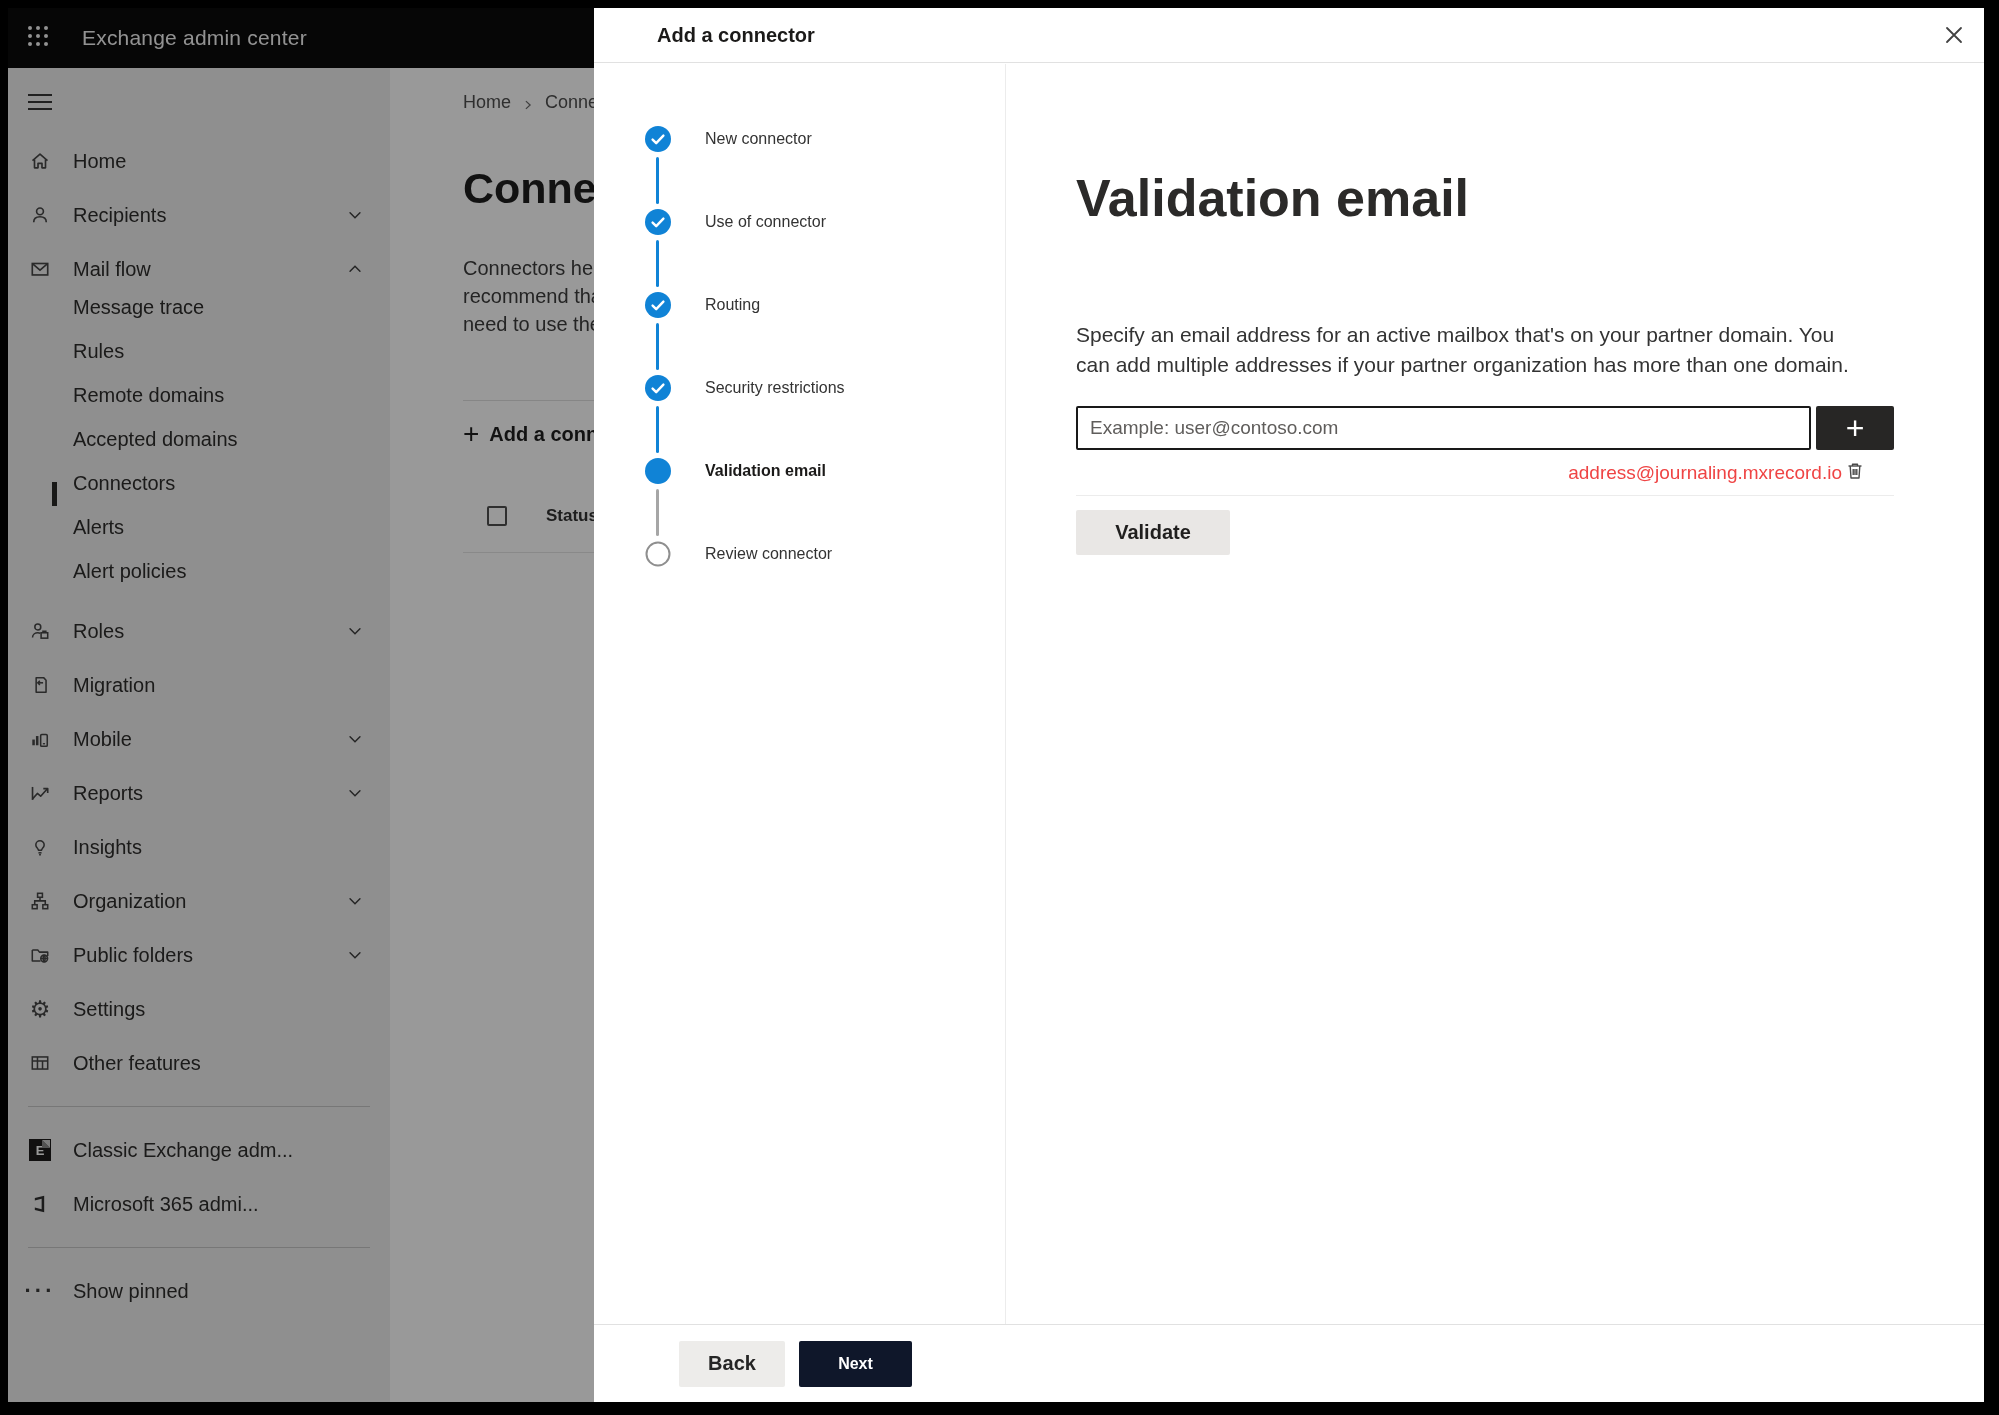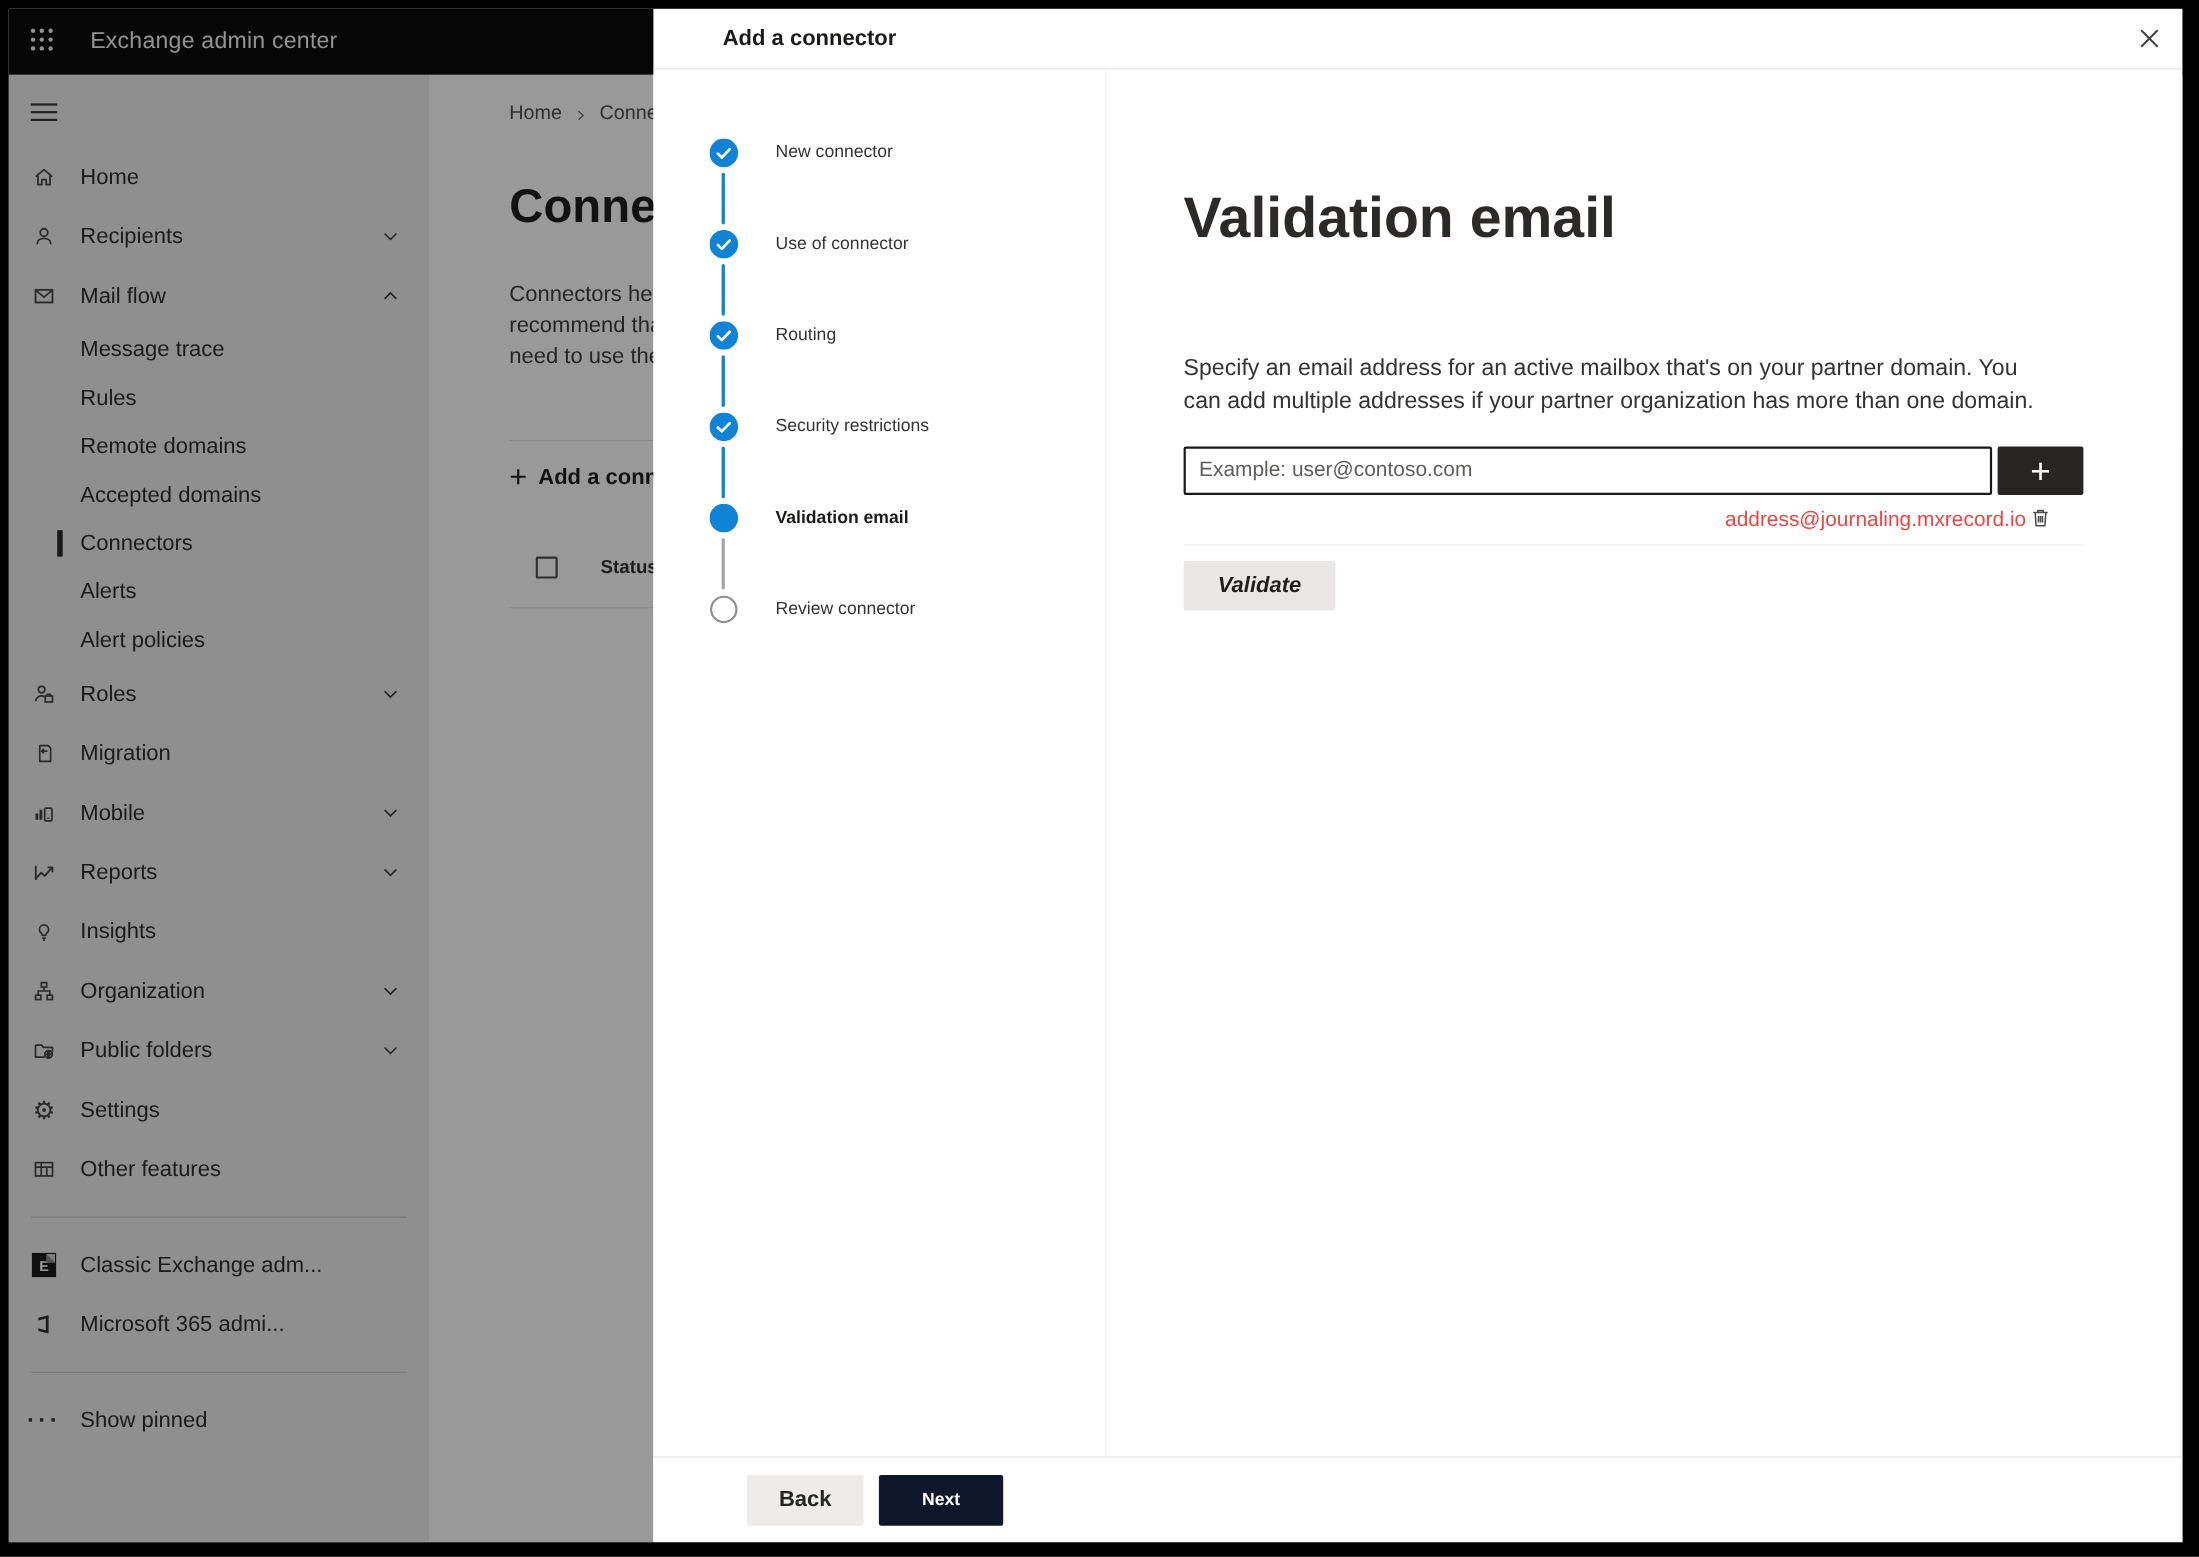--- a/index.html
+++ b/index.html
@@ -16,21 +16,21 @@
   
   .sidebar{position:absolute;left:0;top:60px;width:382px;bottom:0;background:#efefef;overflow:hidden;}
   .burger-row{height:40px;margin-top:14px;display:flex;align-items:center;padding-left:20px;cursor:pointer;}
   .burger{display:inline-block;width:24px;}
   .burger i{display:block;height:2px;background:#383838;margin:5px 0;}
   .side-nav{padding-top:12px;}
   .side-item{height:54px;display:flex;align-items:center;padding-left:20px;position:relative;font-size:20px;color:#2e2d2c;cursor:pointer;}
   .side-item .ic{width:24px;height:24px;margin-right:21px;display:flex;align-items:center;justify-content:center;flex:0 0 24px;}
   .side-item .lbl{flex:1;white-space:nowrap;overflow:hidden;}
   .side-item .chev{margin-right:26px;width:18px;height:18px;}
-  .side-sub{height:44px;display:flex;align-items:center;padding-left:65px;position:relative;font-size:20px;color:#2e2d2c;cursor:pointer;}
+  .side-sub{height:44px;display:flex;padding-left:65px;position:relative;font-size:20px;color:#2e2d2c;cursor:pointer;}
   .side-sub.selected::before{content:"";position:absolute;left:44px;top:10px;width:5px;height:24px;background:#2b2a29;}
   .side-divider{height:1px;background:#c6c6c6;margin:16px 20px;}
   .ic svg{width:22px;height:22px;}
   .gear-glyph{font-size:23px;color:#464646;line-height:1;}
   .dots-glyph{font-size:22px;font-weight:700;color:#3a3a3a;letter-spacing:3px;line-height:1;}
   .logo-sq{position:relative;width:22px;height:22px;background:#1d1c1b;color:#fff;font-size:13px;font-weight:700;
            display:flex;align-items:center;justify-content:center;}
   .logo-sq::after{content:"";position:absolute;right:1px;top:1px;width:8px;height:8px;
            background:linear-gradient(45deg,#8b8b8b 50%,#cfcfcf 50%);}
 
@@ -73,22 +73,22 @@
   .content-desc{margin:92px 0 0 0;font-size:21px;line-height:30px;color:#333;max-width:790px;}
   .email-row{margin-top:26px;display:flex;align-items:stretch;gap:5px;height:44px;}
   .email-input{flex:1;height:44px;border:2px solid #191919;border-radius:2px;padding:0 12px;font-size:19px;
                font-family:"Liberation Sans","DejaVu Sans",sans-serif;color:#1f1f1f;outline:none;}
   .email-input::placeholder{color:#5f5d5b;}
   .add-email-btn{flex:0 0 78px;height:44px;background:#272625;border:none;border-radius:2px;color:#fff;font-size:32px;
                  font-weight:300;line-height:1;cursor:pointer;display:flex;align-items:center;justify-content:center;}
   .address-row{height:46px;display:flex;align-items:center;border-bottom:1px solid #ececec;padding:0 26px 0 14px;}
   .address-text{flex:1;font-size:19px;color:#ef4444;text-align:right;}
   .trash-btn{background:none;border:none;padding:0;width:26px;height:26px;cursor:pointer;display:flex;align-items:center;justify-content:center;}
-  .validate-btn{margin-top:14px;width:138px;height:45px;background:#e9e7e5;border:none;border-radius:2px;
-                font-size:20px;font-weight:600;color:#201f1e;cursor:pointer;font-family:inherit;font-style:italic;}
+  .validate-btn{margin-top:14px;width:154px;height:45px;background:#e9e7e5;border:none;border-radius:2px;
+                font-size:20px;font-weight:600;color:#201f1e;cursor:pointer;font-family:inherit;}
 
   .panel-footer{position:absolute;left:0;right:0;bottom:0;height:78px;border-top:1px solid #e1e1e1;
                 display:flex;align-items:center;justify-content:flex-start;gap:14px;}
   .panel-footer .btn-group{display:flex;gap:14px;transform:translateX(85px);}
   .btn-back{width:106px;height:46px;background:#edecea;border:none;border-radius:2px;font-size:20px;font-weight:600;color:#252525;cursor:pointer;font-family:inherit;}
   .btn-next{width:113px;height:46px;background:#0f172a;border:none;border-radius:2px;font-size:16px;font-weight:600;color:#fff;cursor:pointer;font-family:inherit;}
 </style>
 </head>
 <body>
 

